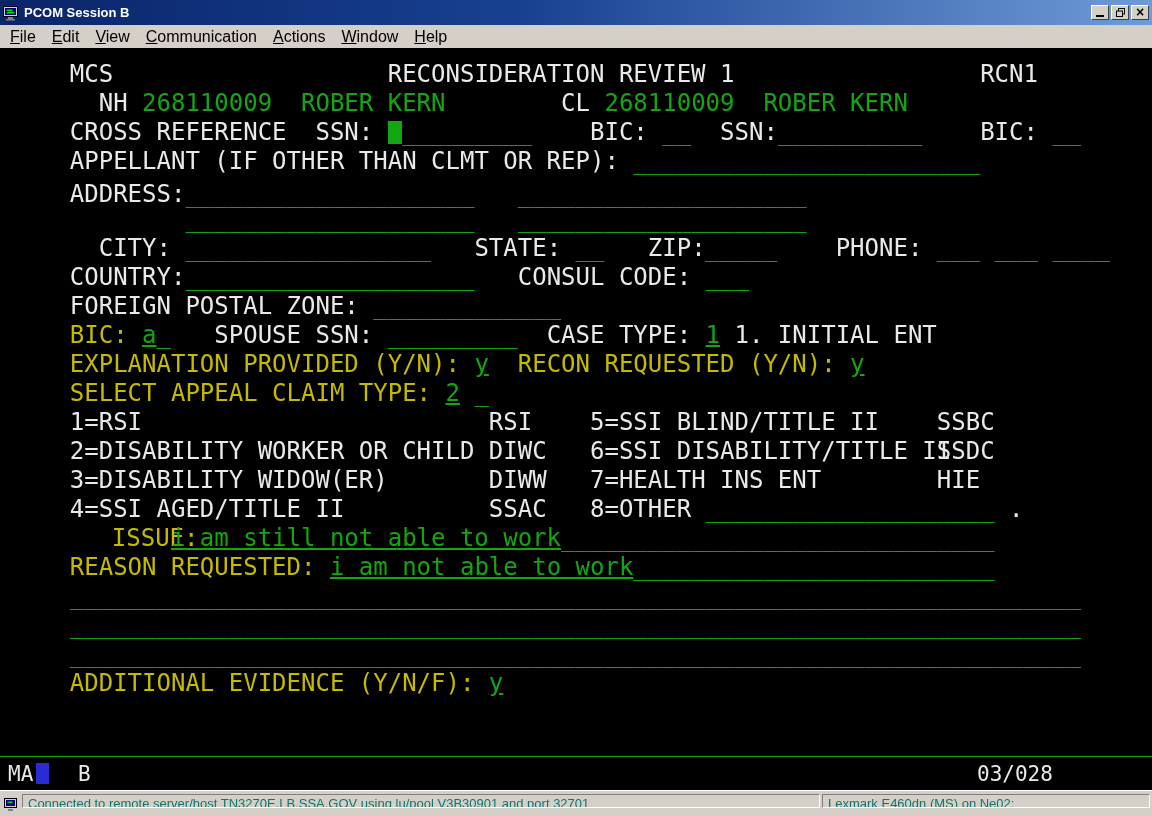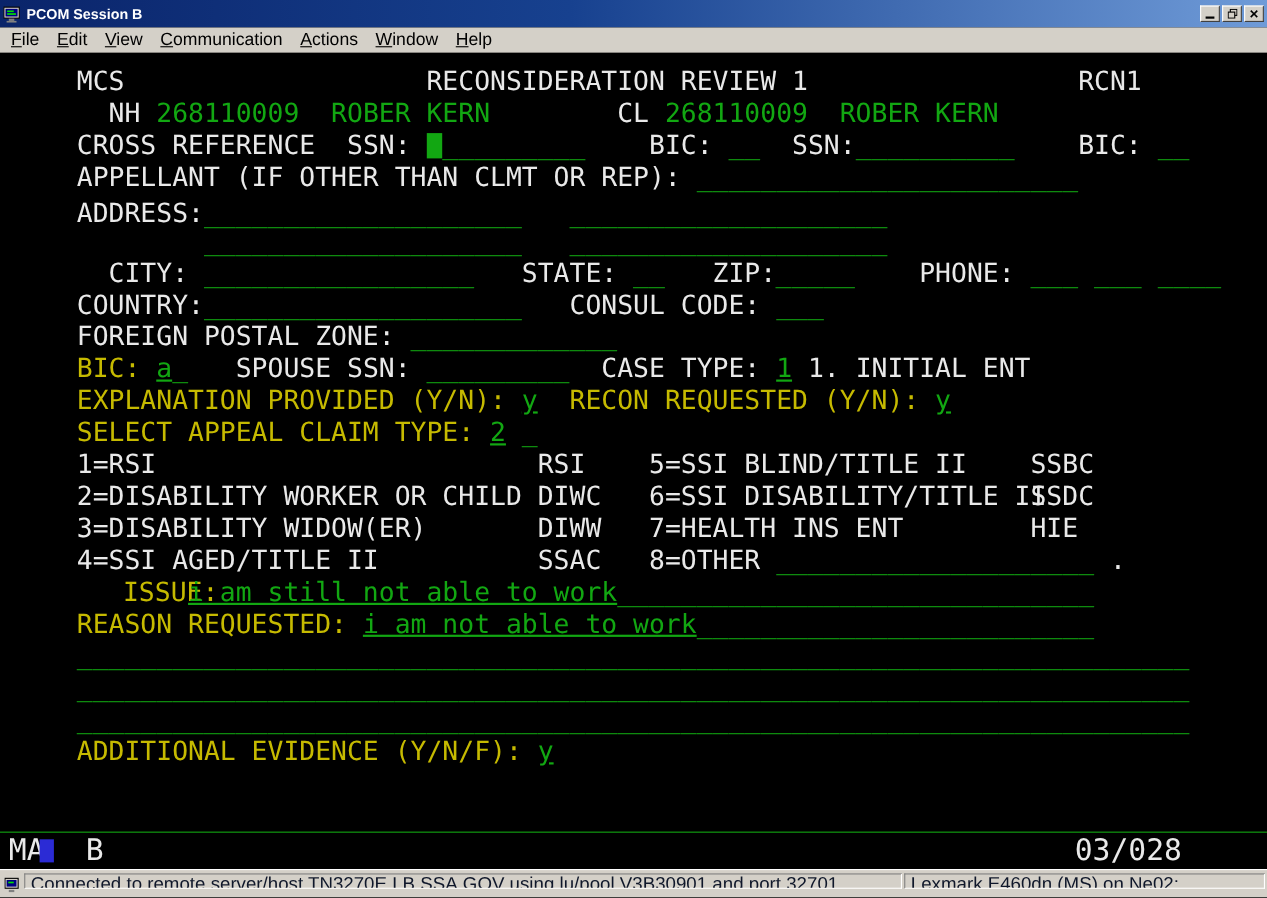--- a/index.html
+++ b/index.html
@@ -46,36 +46,36 @@
   }
   .trow { position: absolute; left: 0; width: 100%; height: 29px; line-height: 29px; font-size: 24px; }
   .seg { position: absolute; white-space: pre; }
   .w { color: var(--tw, #E9E9E9); }
   .g { color: var(--tg, #12A712); }
   .y { color: var(--ty, #C6BA00); }
   .ul { text-decoration: underline; }
   .cursor { width: 14px; height: 23px; top: 3px; background: var(--tcur, #12A712); }
 
   .oia-divider { position: absolute; top: 708px; left: 0; width: 1152px; height: 1px; background: var(--tg, #12A712); }
-  .oia { position: absolute; top: 712px; left: 0; width: 1134px; height: 28px; font-size: 27px; line-height: 28px; color: var(--tw, #E9E9E9); font-family: "DejaVu Sans Mono", monospace; }
+  .oia { position: absolute; top: 712px; left: 0; width: 1134px; height: 28px; font-size: 21px; line-height: 28px; color: var(--tw, #E9E9E9); font-family: "DejaVu Sans Mono", monospace; }
   .oia-ma { position: absolute; left: 8px; }
   .oia-block { position: absolute; left: 36px; top: 3px; width: 13px; height: 21px; background: var(--toia, #2B2BD5); }
   .oia-session { position: absolute; left: 78px; }
   .oia-pos { position: absolute; left: 977px; }
 
   
   .statusbar {
     position: absolute; top: 790px; left: 0; width: 1152px; height: 26px;
     background: #D4D0C8; border-top: 1px solid #FFFFFF;
   }
   .sb-icon { position: absolute; left: 4px; top: 5px; width: 16px; height: 16px; }
   .sb-panel {
     position: absolute; top: 3px; height: 14px;
     border: 1px solid; border-color: #808080 #FFFFFF #FFFFFF #808080;
-    font-size: 17px; line-height: 17px; padding: 0 5px; color: #0f172a;
+    font-size: 13px; line-height: 17px; padding: 0 5px; color: #0f766e;
     overflow: hidden; white-space: nowrap;
   }
   .sb-conn { left: 22px; width: 798px; }
   .sb-printer { left: 822px; width: 328px; }
 </style>
 </head>
 <body>
 
 <div class="window-root">
 

